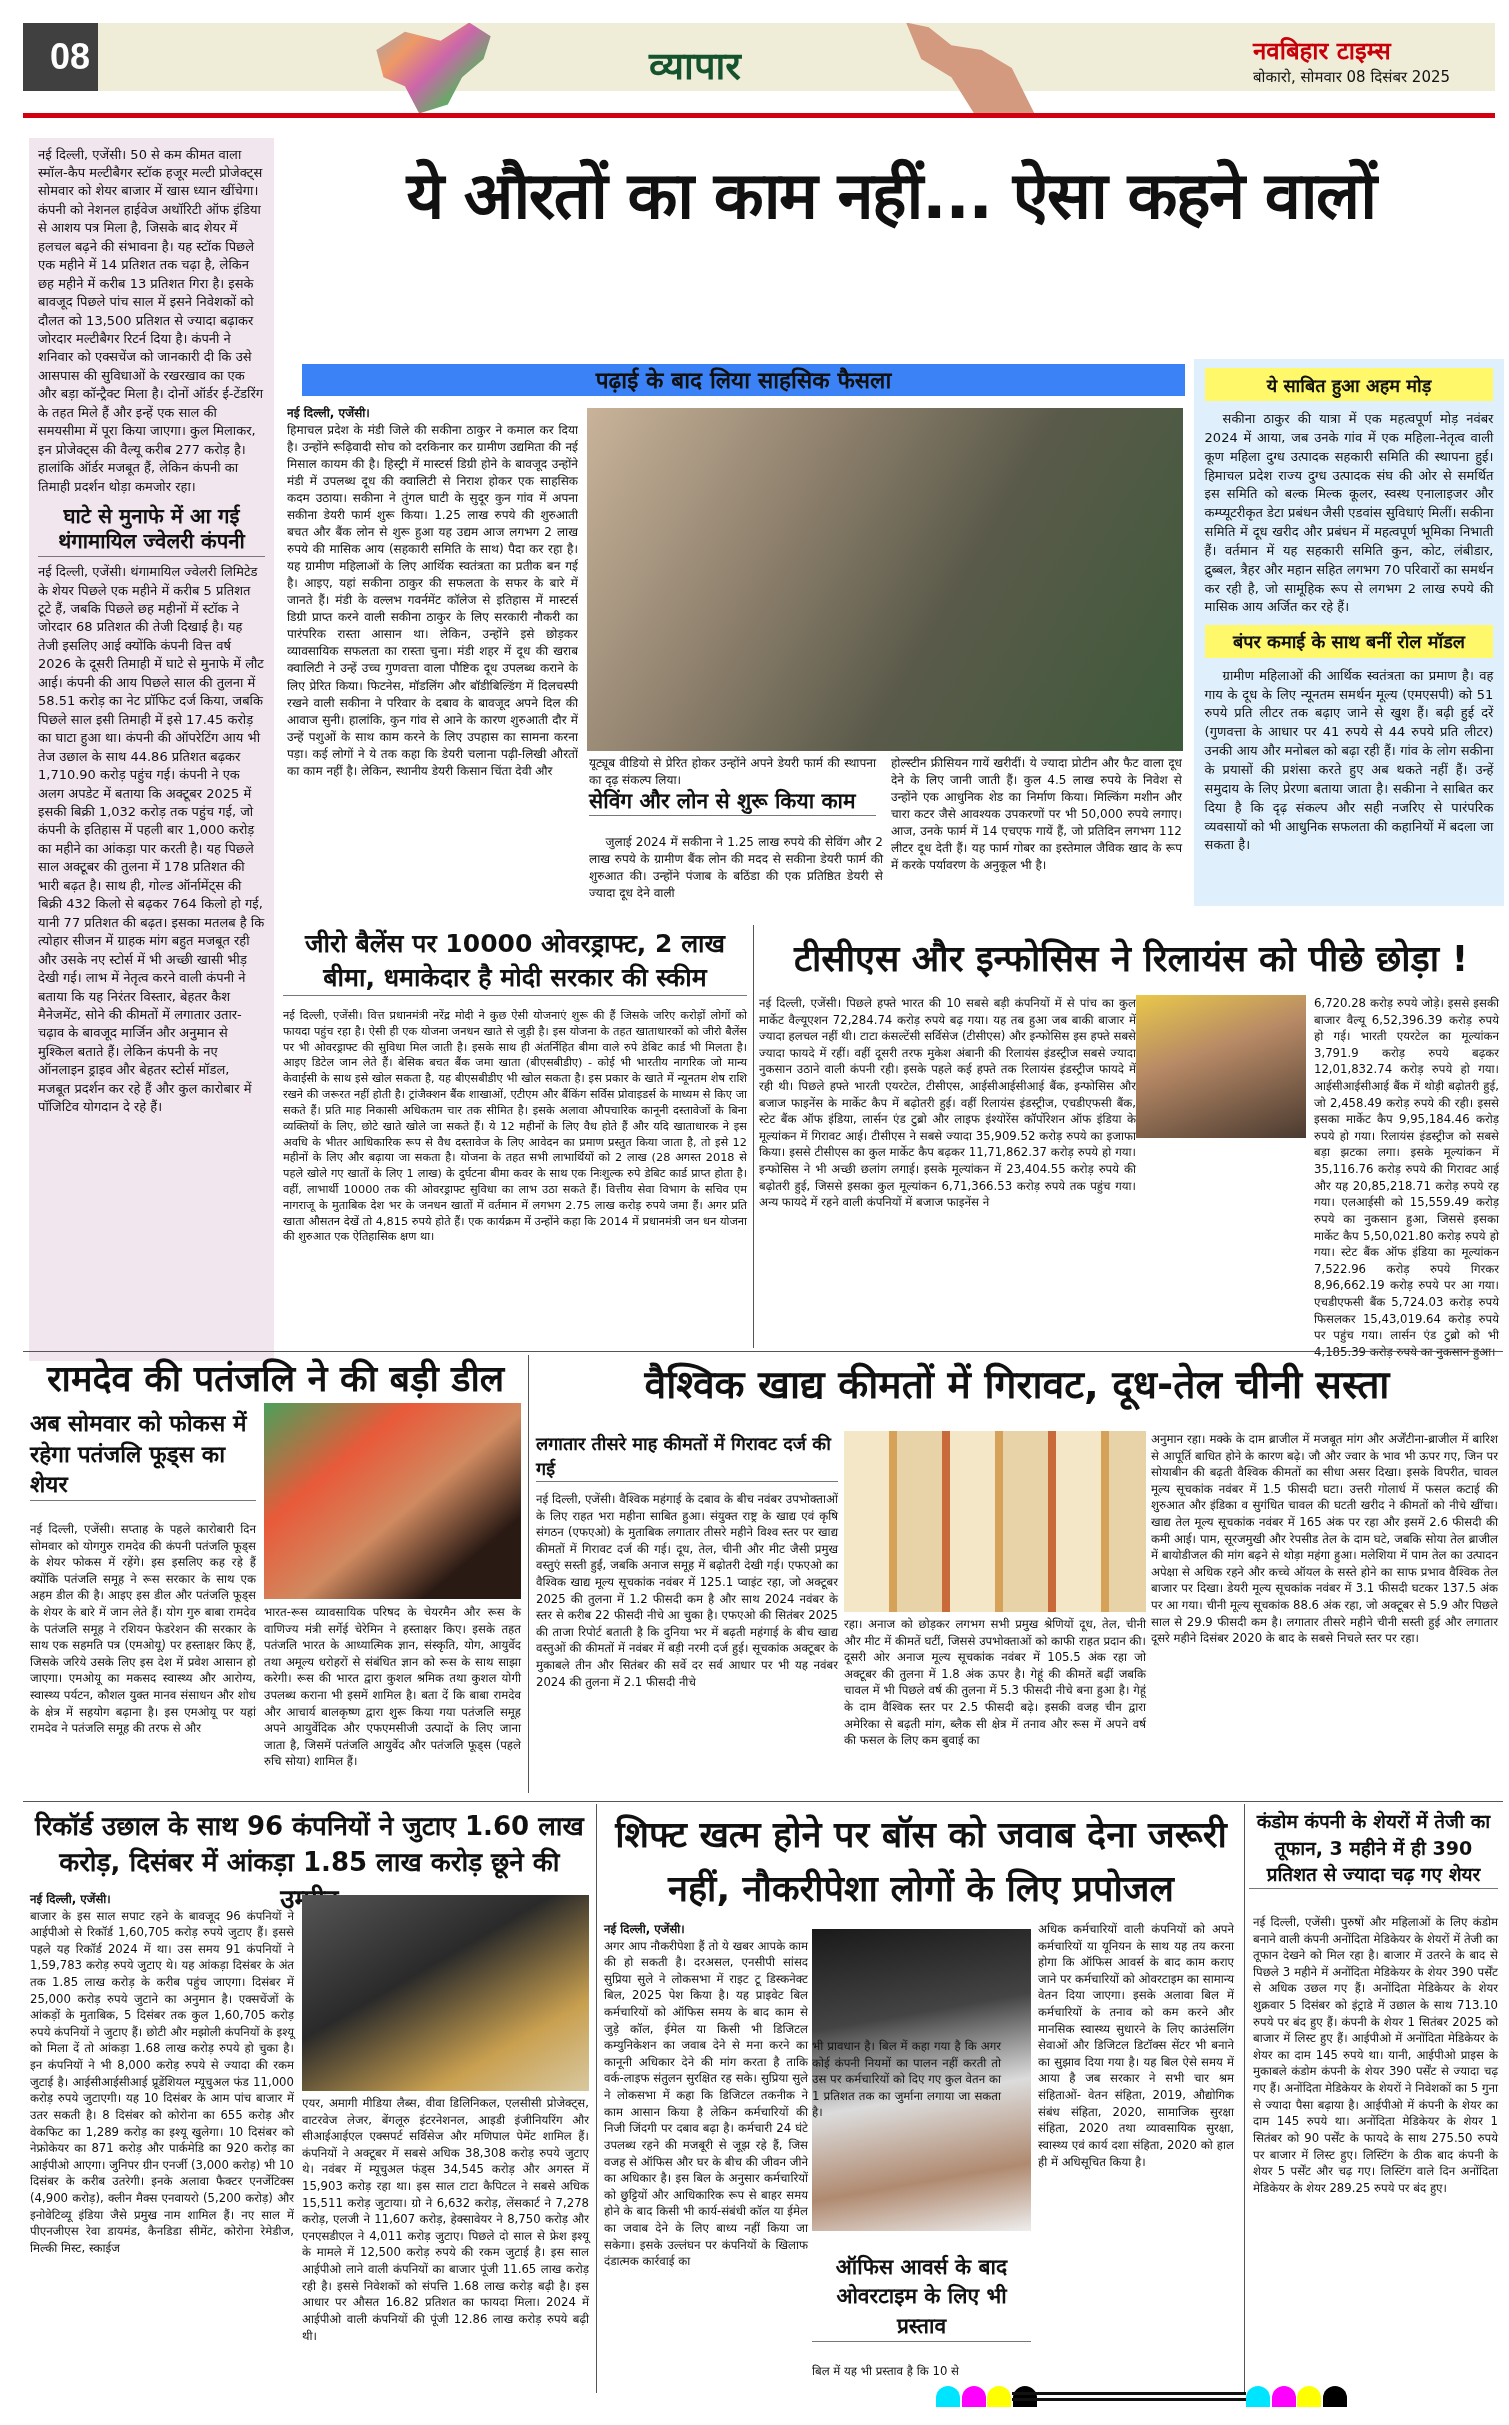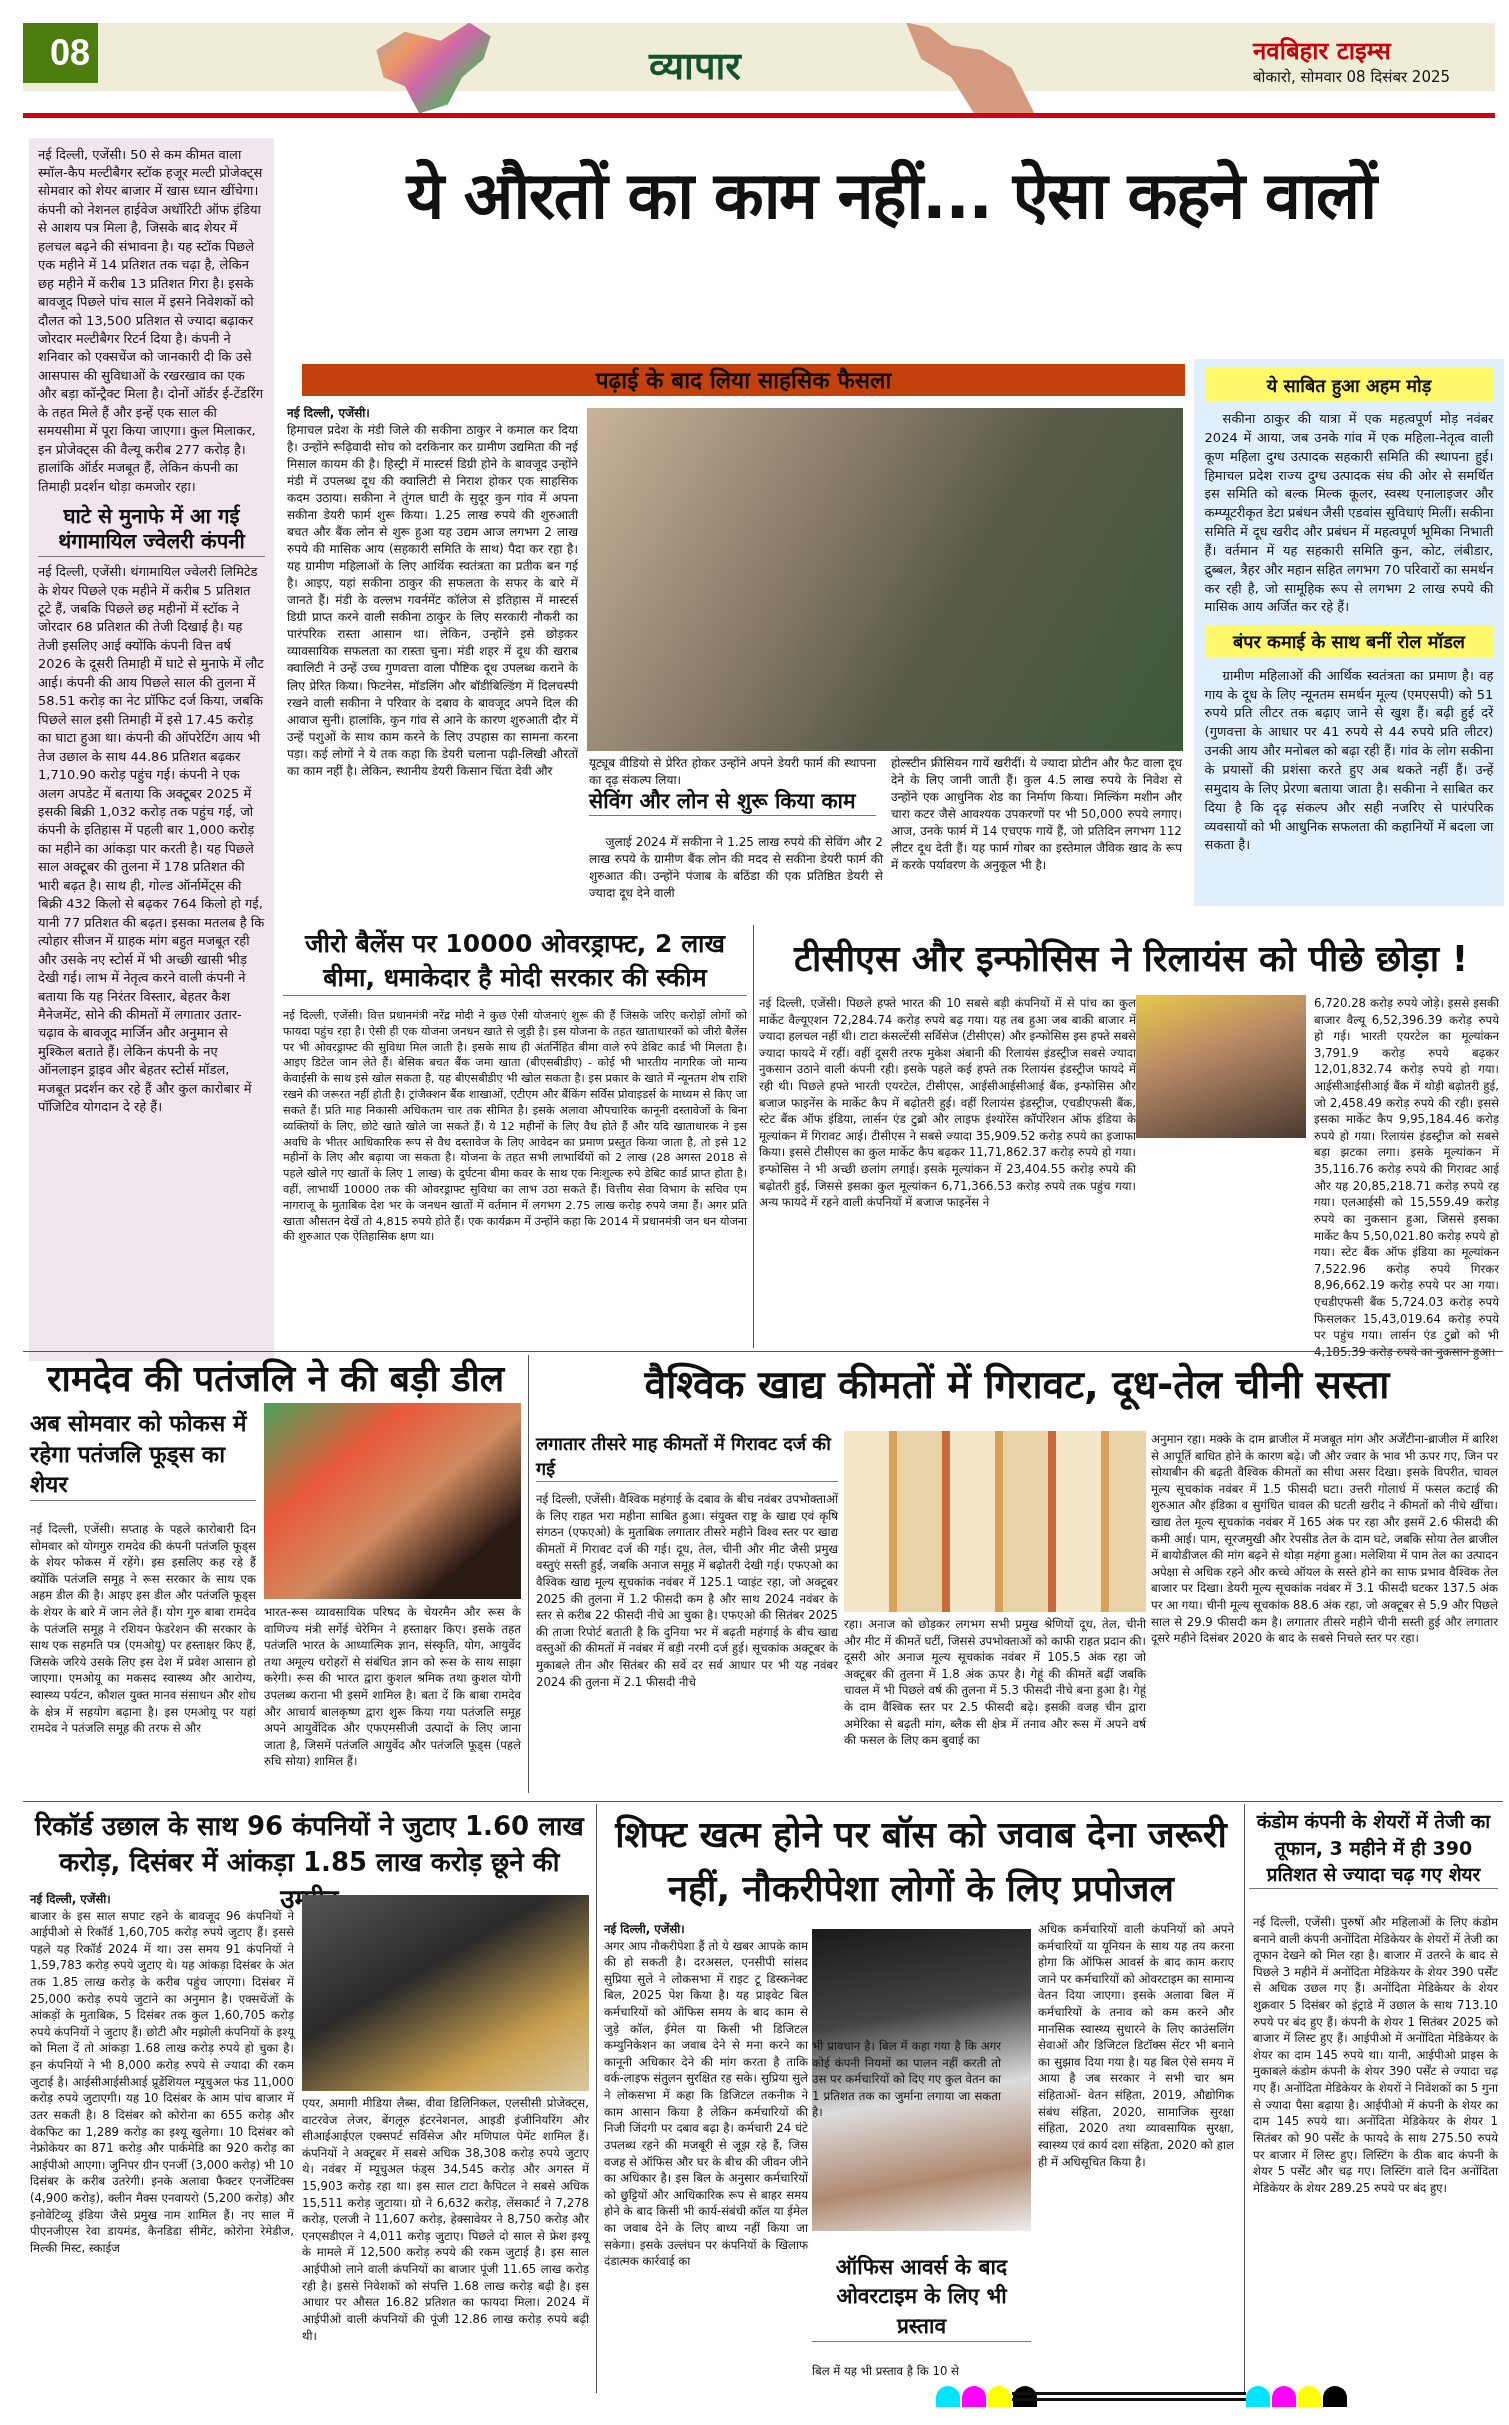--- a/index.html
+++ b/index.html
@@ -1,30 +1,30 @@
 <!DOCTYPE html>
 <html style="font-size:12px"><head>
 <meta charset="utf-8">
 <style>
   * { box-sizing: border-box; margin: 0; padding: 0; }
   body { width: 1510px; height: 2426px; background: #fff; font-family: "DejaVu Sans", sans-serif; color: #111; position: relative; overflow: hidden; }
   .abs { position: absolute; }
   .masthead { left: 22.6px; top: 22.6px; width: 1472px; height: 68px; background: #efedd8; }
-  .page-no-box { left: 22.6px; top: 22.6px; width: 75px; height: 60px; background:#4d7c0f; color:#fff; font: bold 36px "Liberation Sans Narrow","Liberation Sans", sans-serif; display:flex; align-items:center; justify-content:center;padding-left:20px; }
+  .page-no-box { left: 22.6px; top: 22.6px; width: 75px; height: 68px; background:#404040; color:#fff; font: bold 36px "Liberation Sans Narrow","Liberation Sans", sans-serif; display:flex; align-items:center; justify-content:center;padding-left:20px; }
   .section-title { left: 649px; top: 38px; color: #14532d; font: bold 38px "DejaVu Sans", sans-serif; }
   .paper-name { left: 1253px; top: 33px; color: #c8000a; font: bold 24px "DejaVu Sans", sans-serif; }
   .paper-date { left: 1253px; top: 66px; color: #111; font: 15px "DejaVu Sans", sans-serif; }
   .map-art { left: 362px; top: 22.6px; width: 143px; height: 91px; background: linear-gradient(135deg,#8ac 0%,#e96 30%,#c6a 50%,#6a6 70%,#369 100%); clip-path: polygon(10% 30%,30% 10%,55% 20%,75% 0,90% 15%,85% 40%,70% 60%,60% 90%,40% 100%,30% 70%,15% 60%); }
   .statue-art { left: 891px; top: 22.6px; width: 151px; height: 91px; background: #d39a80; clip-path: polygon(10% 0,20% 40%,40% 60%,55% 100%,95% 100%,80% 50%,60% 30%,40% 25%,25% 5%); }
   .red-rule { left: 22.6px; top: 113px; width: 1472px; height: 5.3px; background: #d20010; }
   .sidebar { left: 29px; top: 138px; width: 245px; height: 1223px; background: #f1e6ee; padding: 7.5px 9px; }
   .sidebar h2 { font: bold 20.4px "DejaVu Sans", sans-serif; text-align: center; line-height: 1.25; border-bottom: 0.8px solid #777; margin-bottom: 6px; padding-bottom: 1.5px; }
   .sidebar p { font: 13px "DejaVu Sans", sans-serif; line-height: 1.42; margin-bottom: 7.5px; }
   .headline-main { left: 287px; top: 147px; width: 1208px; font: bold 65px "DejaVu Sans", sans-serif; line-height: 1.5; text-align: center; letter-spacing: -1.5px; }
-  .sub-yellow { background: #c2410c; font: bold 22.6px "DejaVu Sans", sans-serif; text-align: center; }
+  .sub-yellow { background: #3b82f6; font: bold 22.6px "DejaVu Sans", sans-serif; text-align: center; }
   .body-text { font: 12px "DejaVu Sans", sans-serif; line-height: 1.42; text-align: justify; }
   .dateline { font-weight: bold; }
   .photo { background: #9a8f7a; }
   .side-box { left: 1194px; top: 359px; width: 310px; height: 547px; background: #dfeffb; padding: 9px 10.6px; }
   .side-box h3 { background: #fff86a; font: bold 18px "DejaVu Sans", sans-serif; text-align: center; padding: 4.5px; margin-bottom: 9px; }
   .side-box p { font: 13px "DejaVu Sans", sans-serif; line-height: 1.45; text-align: justify; text-indent: 18px; margin-bottom: 7.5px; }
   .h2 { font: bold 25px "DejaVu Sans", sans-serif; line-height: 1.35; text-align: center; }
   .h2-big { font: bold 36px "DejaVu Sans", sans-serif; line-height: 1.35; }
   .underline { border-bottom: 0.8px solid #777; }
   .vrule { background: #555; width: 0.8px; }

